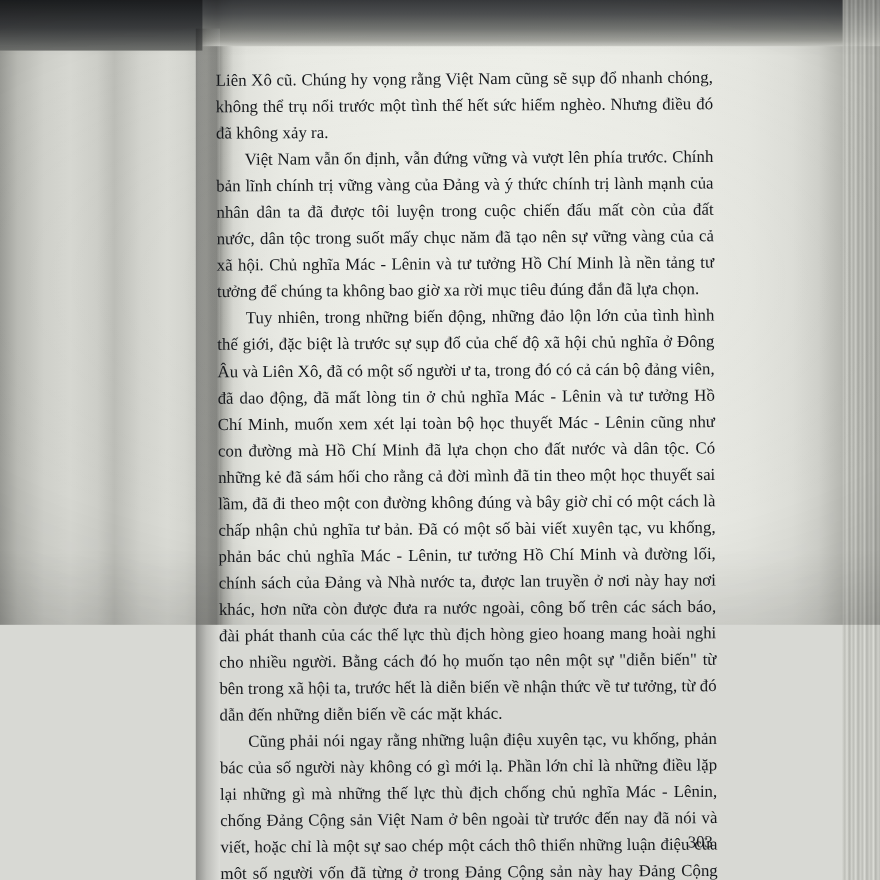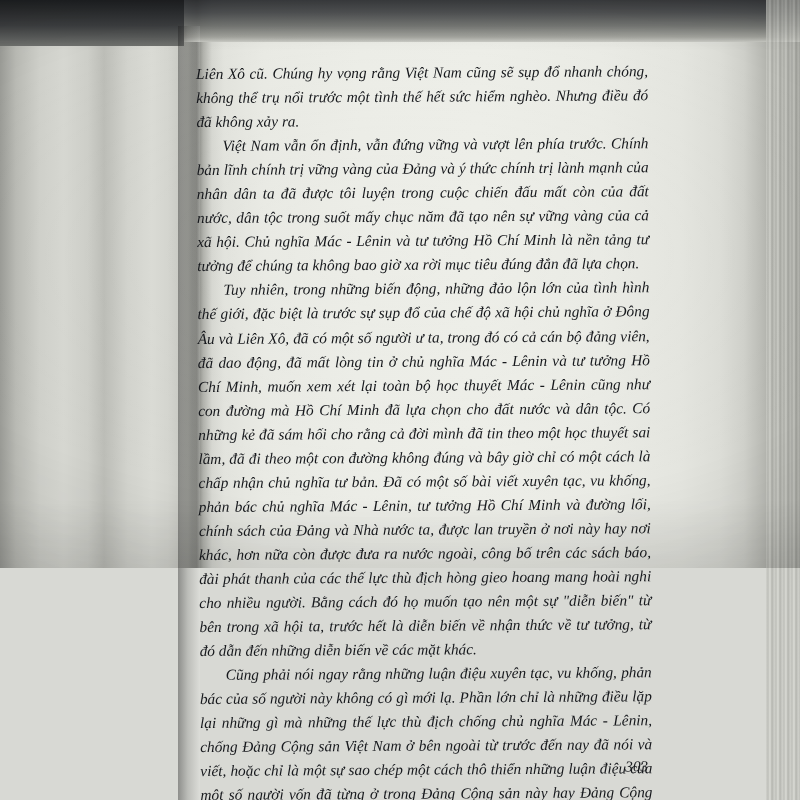--- a/index.html
+++ b/index.html
@@ -39,21 +39,20 @@
         #e4e5df 85%,
         #dcddd7 90%,
         #cfd0ca 93%,
         #b8b9b3 95.5%,
         #9fa09a 97%,
         #8a8b86 98.3%,
         #767772 99.2%,
         #63645f 100%);
     font-family: "Liberation Serif", serif;
     color: #14161a;
-    font-style: italic;
   }
 
   
   #vignette {
     position: absolute;
     inset: 0;
     pointer-events: none;
     background:
       radial-gradient(ellipse 120% 80% at 50% 45%, rgba(255,255,255,0.10) 0%, rgba(255,255,255,0.0) 55%, rgba(0,0,0,0.10) 100%),
       linear-gradient(180deg, rgba(0,0,0,0.13) 0%, rgba(0,0,0,0.0) 9%, rgba(0,0,0,0.0) 88%, rgba(0,0,0,0.10) 100%);

